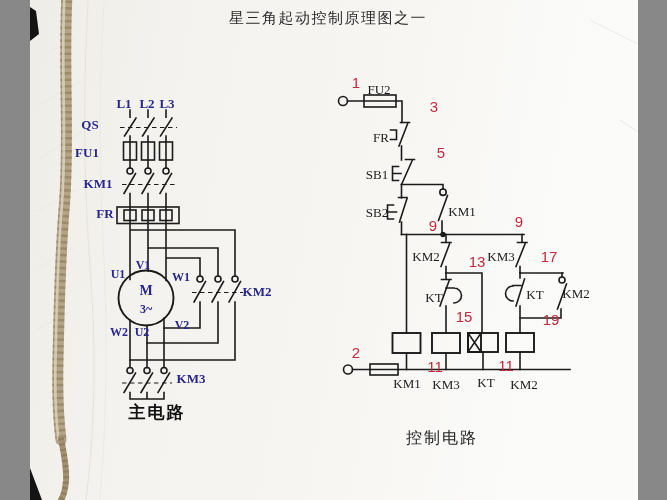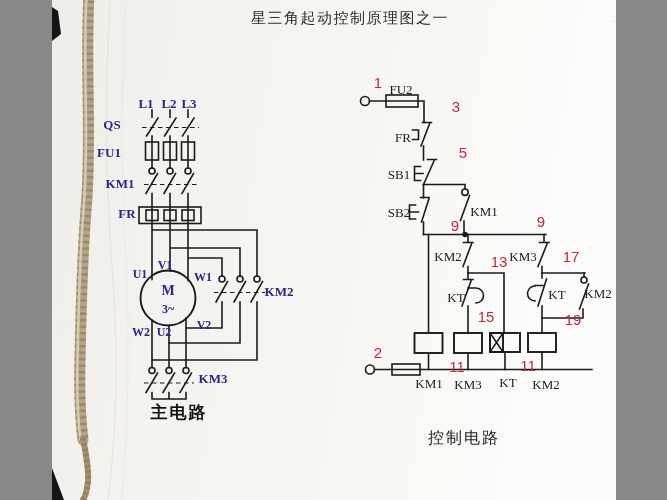--- a/index.html
+++ b/index.html
@@ -3,20 +3,21 @@
 <meta charset="utf-8">
 <style>
   html,body{margin:0;padding:0;background:#888;}
   .page{
     position:relative;
     width:564px;height:500px;
     margin:0 auto;
     overflow:hidden;
     background:linear-gradient(100deg,#efede7 0%,#f3f2ee 22%,#f7f6f3 55%,#fbfbf9 85%);
     font-family:"Liberation Serif", serif;
+    padding-left:44px;
   }
   svg{position:absolute;inset:0;}
   .w{stroke:#1b1b1b;stroke-width:1.6;fill:none;stroke-linecap:square;}
   .w2{stroke:#1b1b1b;stroke-width:1.9;fill:none;}
   .dash{stroke:#1b1b1b;stroke-width:1.2;fill:none;stroke-dasharray:4.5 3.5;}
   .deco{stroke:#e7e4dc;stroke-width:1.2;fill:none;}
   .deco2{stroke:#ece9e2;stroke-width:1;fill:none;}
   text{font-family:"Liberation Serif", serif;}
   .t-title{font-size:15px;fill:#2b2b2b;letter-spacing:1.5px;}
   .t-navy{font-size:13px;font-weight:bold;fill:#26268e;}

